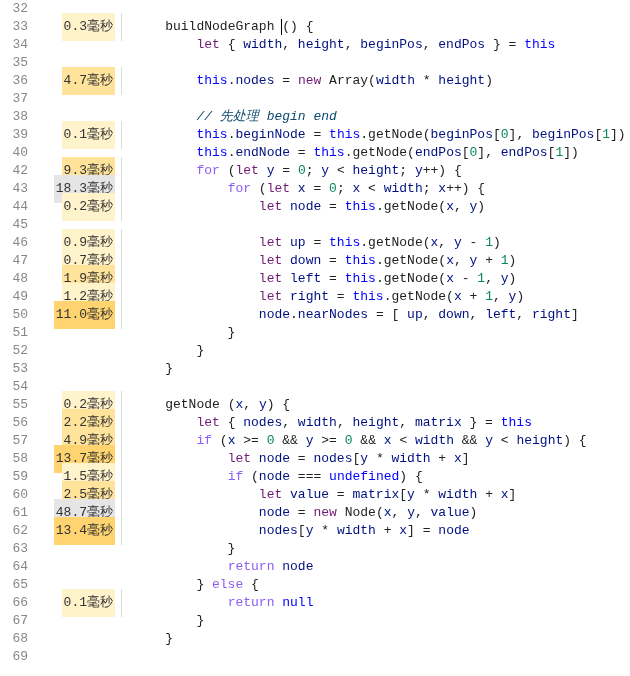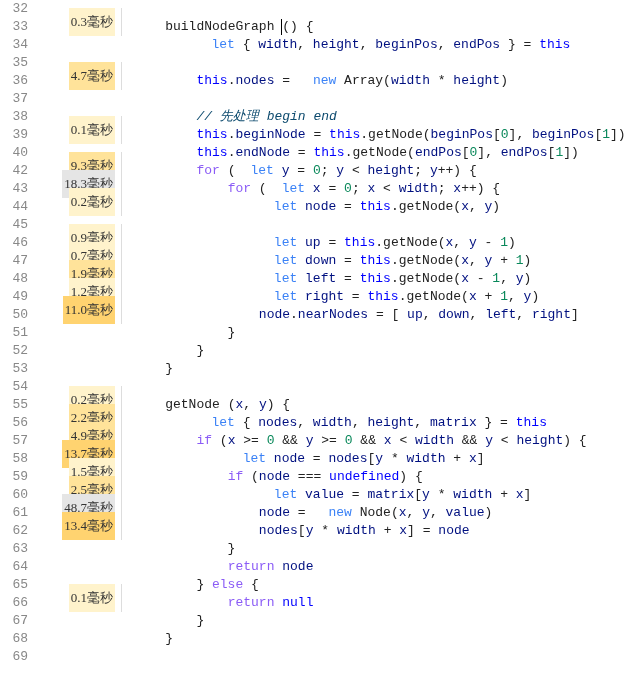--- a/index.html
+++ b/index.html
@@ -13,21 +13,21 @@
     width: 630px;
   }
   .editor {
     display: flex;
     flex-direction: column;
     width: 630px;
     padding-top: 0;
   }
   .line {
     display: flex;
-    align-items: flex-end;
+    align-items: center;
     height: 18px;
     white-space: pre;
   }
   .gutter {
     width: 36px;
     text-align: right;
     color: #888;
     padding-right: 8px;
     flex: 0 0 36px;
     user-select: none;
@@ -36,33 +36,32 @@
     width: 86px;
     flex: 0 0 86px;
     text-align: right;
     padding-right: 6px;
     border-right: 1px solid #ddd;
     color: #333;
   }
   .prof {
     display: inline-block;
     padding: 5px 2px;
-    font-family: Liberation Serif, serif;
   }
   .hl1 { background: #fff3cc; }
   .hl2 { background: #ffe39a; }
   .hl3 { background: #ffd370; }
   .hl4 { background: #e5e5e5; }
   .code {
     flex: 1 1 auto;
     padding-left: 12px;
     overflow: hidden;
   }
   .tok-kw { color: #8b5cf6; }         
-  .tok-kw2 { color: #3b82f6; margin-left: 15px; }        
+  .tok-kw2 { color: #701a75; }        
   .tok-fn { color: #222; }
   .tok-id { color: #001080; }         
   .tok-num { color: #09885a; }
   .tok-com { color: #0c4a6e; font-style: italic; }
   .tok-punc { color: #222; }
   .tok-this { color: #0000ff; }
   .tok-prop { color: #001080; }
   .tok-const { color: #0000ff; }
   .cursor {
     border-left: 1px solid #000;

